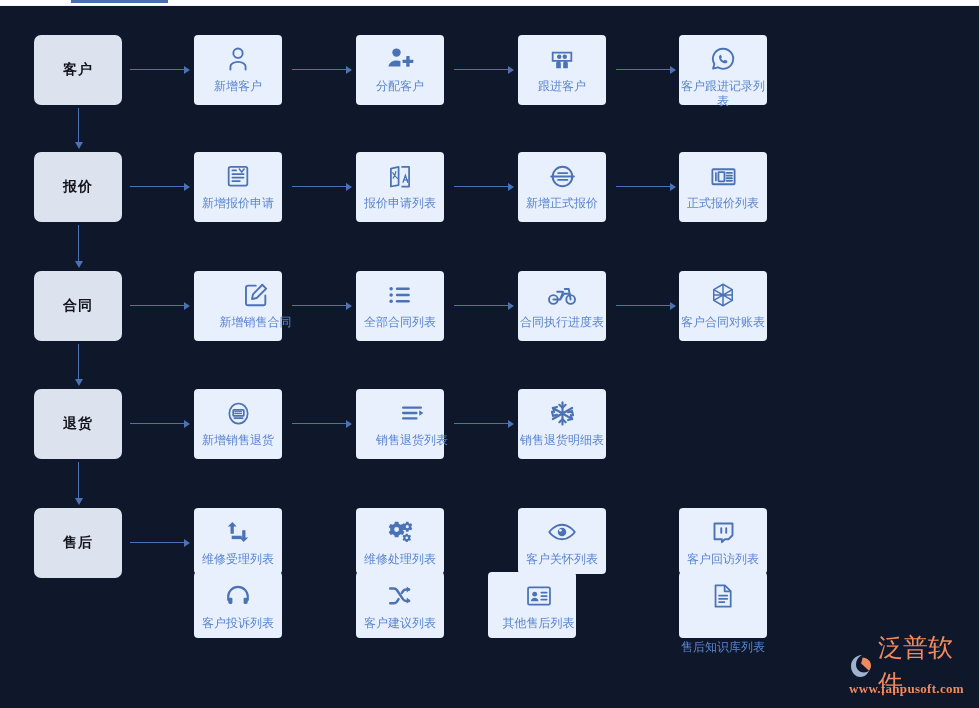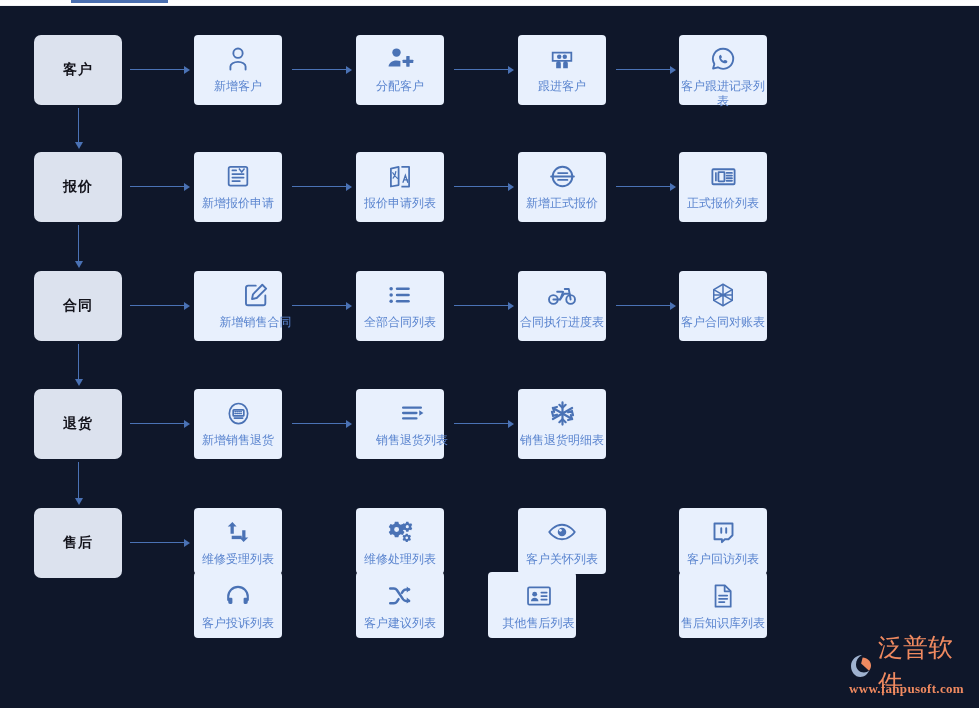--- a/index.html
+++ b/index.html
@@ -504,21 +504,21 @@
       <svg width="28" height="28" viewBox="0 0 24 24" fill="none" stroke="currentColor" stroke-width="1.5">
         <rect x="2.6" y="4.6" width="18.8" height="14.8" rx="1.2"></rect>
         <circle cx="8.3" cy="10.4" r="2.1" fill="currentColor" stroke="none"></circle>
         <path d="M5.1 16.4c0-1.8 1.4-3 3.2-3s3.2 1.2 3.2 3z" fill="currentColor" stroke="none"></path>
         <path d="M14 9h4.6M14 12h4.6M14 15h4.6" stroke-linecap="round"></path>
       </svg>
     </span>
     <span class="card-label nowrap">其他售后列表</span>
   </div>
 
-  <div class="card h66" style="left:679px; top:572px;">
+  <div class="card h66" style="left:679px; top:572px;gap:24px;">
     <span class="card-icon">
       <svg width="28" height="28" viewBox="0 0 24 24" fill="none" stroke="currentColor" stroke-width="1.5">
         <path d="M5.6 2.8h8l5 5v13.4H5.6z" stroke-linejoin="round"></path>
         <path d="M13.4 2.8v5.2h5.2" stroke-linejoin="round"></path>
         <path d="M8.6 11.6h7M8.6 14.4h7M8.6 17.2h4.6" stroke-linecap="round"></path>
       </svg>
     </span>
     <span class="card-label nowrap">售后知识库列表</span>
   </div>
 

